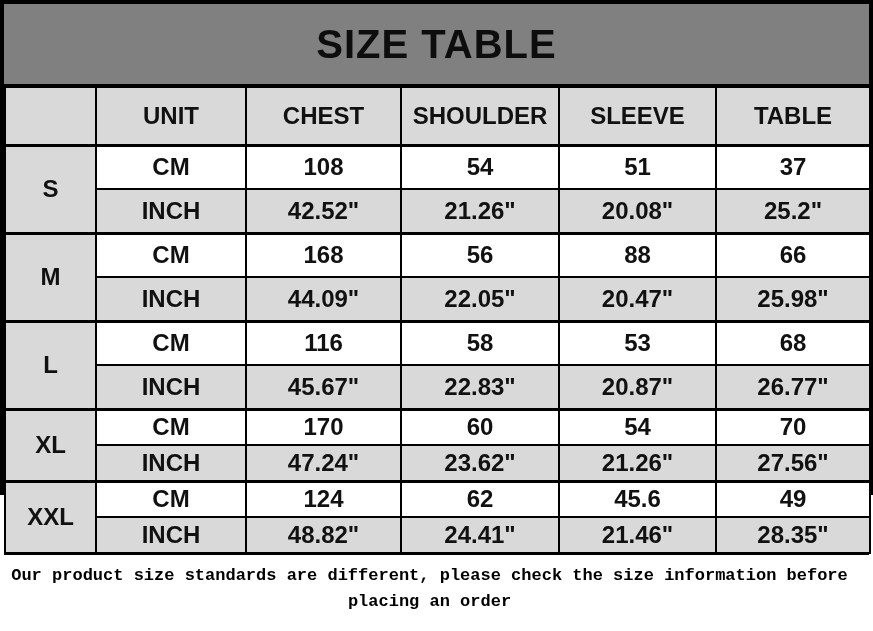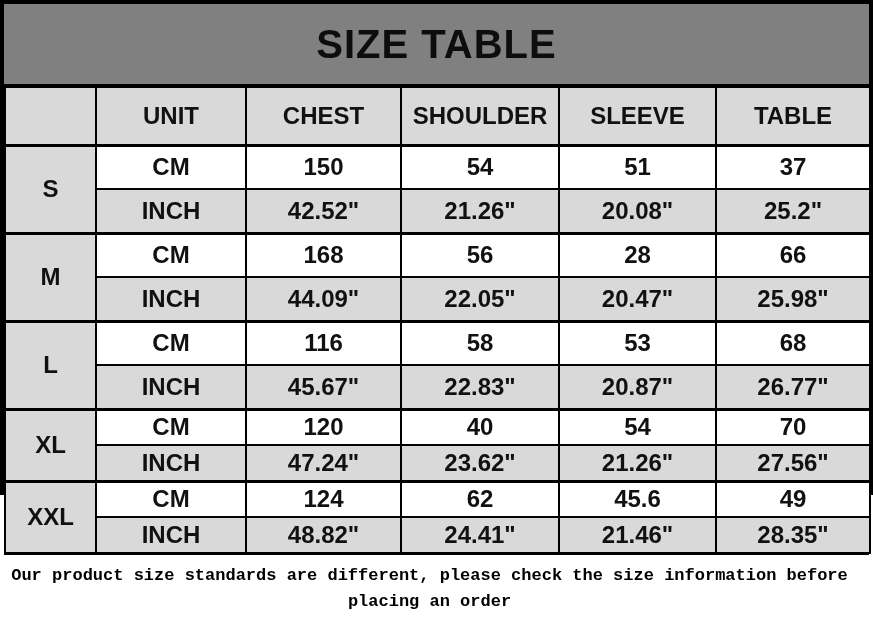--- a/index.html
+++ b/index.html
@@ -46,21 +46,21 @@
   tr.block-start td { border-top: 3px solid #000000; }
   td.corner-cell {
     background-color: #ffffff;
     background-image: linear-gradient(to bottom right,
       transparent calc(50% - 1.5px),
       #3a3a3a calc(50% - 0.5px),
       #3a3a3a calc(50% + 0.5px),
       transparent calc(50% + 1.5px));
   }
   td.size-label { background: #d9d9d9; font-size: 26px; }
-  tr.r-cm td.data-cell, tr.r-cm td.unit-cell { background: #ffffff; }
+  tr.r-cm td.data-cell, tr.r-cm td.unit-cell { background: #ffffff; border-radius: 6px; }
   tr.r-inch td.data-cell, tr.r-inch td.unit-cell { background: #d9d9d9; }
   .footer-note {
     flex: 1 1 auto;
     border-top: 1px solid #000000;
     background: #ffffff;
     display: flex; align-items: flex-start; justify-content: center;
     padding: 8px 20px 0 6px;
     text-align: center;
     font-family: "Liberation Mono", "DejaVu Sans Mono", monospace;
     font-weight: bold;
@@ -91,39 +91,39 @@
         <td>UNIT</td>
         <td>CHEST</td>
         <td>SHOULDER</td>
         <td>SLEEVE</td>
         <td>TABLE</td>
       </tr>
 
       <tr class="r-cm h45 block-start">
         <td class="size-label" rowspan="2">S</td>
         <td class="unit-cell">CM</td>
-        <td class="data-cell">150</td>
+        <td class="data-cell">108</td>
         <td class="data-cell">54</td>
         <td class="data-cell">51</td>
         <td class="data-cell">37</td>
       </tr>
       <tr class="r-inch h45">
         <td class="unit-cell">INCH</td>
         <td class="data-cell">42.52"</td>
         <td class="data-cell">21.26"</td>
         <td class="data-cell">20.08"</td>
         <td class="data-cell">25.2"</td>
       </tr>
 
       <tr class="r-cm h45 block-start">
         <td class="size-label" rowspan="2">M</td>
         <td class="unit-cell">CM</td>
         <td class="data-cell">168</td>
         <td class="data-cell">56</td>
-        <td class="data-cell">28</td>
+        <td class="data-cell">88</td>
         <td class="data-cell">66</td>
       </tr>
       <tr class="r-inch h45">
         <td class="unit-cell">INCH</td>
         <td class="data-cell">44.09"</td>
         <td class="data-cell">22.05"</td>
         <td class="data-cell">20.47"</td>
         <td class="data-cell">25.98"</td>
       </tr>
 
@@ -139,22 +139,22 @@
         <td class="unit-cell">INCH</td>
         <td class="data-cell">45.67"</td>
         <td class="data-cell">22.83"</td>
         <td class="data-cell">20.87"</td>
         <td class="data-cell">26.77"</td>
       </tr>
 
       <tr class="r-cm h36 block-start">
         <td class="size-label" rowspan="2">XL</td>
         <td class="unit-cell">CM</td>
-        <td class="data-cell">120</td>
-        <td class="data-cell">40</td>
+        <td class="data-cell">170</td>
+        <td class="data-cell">60</td>
         <td class="data-cell">54</td>
         <td class="data-cell">70</td>
       </tr>
       <tr class="r-inch h36">
         <td class="unit-cell">INCH</td>
         <td class="data-cell">47.24"</td>
         <td class="data-cell">23.62"</td>
         <td class="data-cell">21.26"</td>
         <td class="data-cell">27.56"</td>
       </tr>

